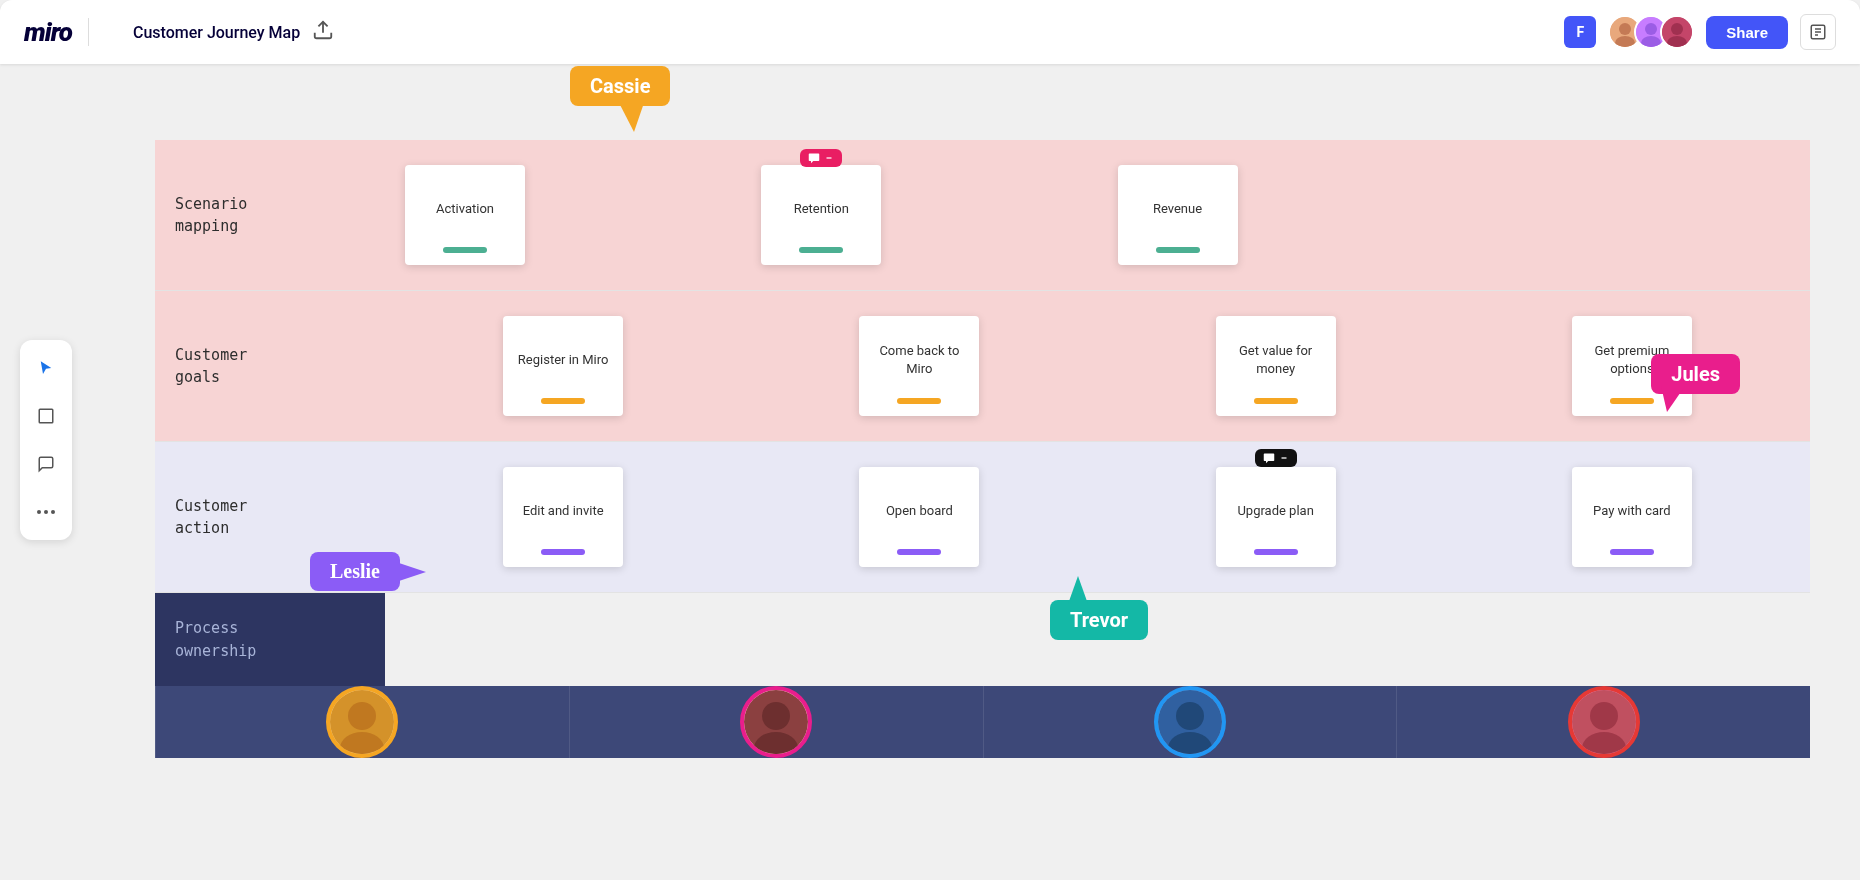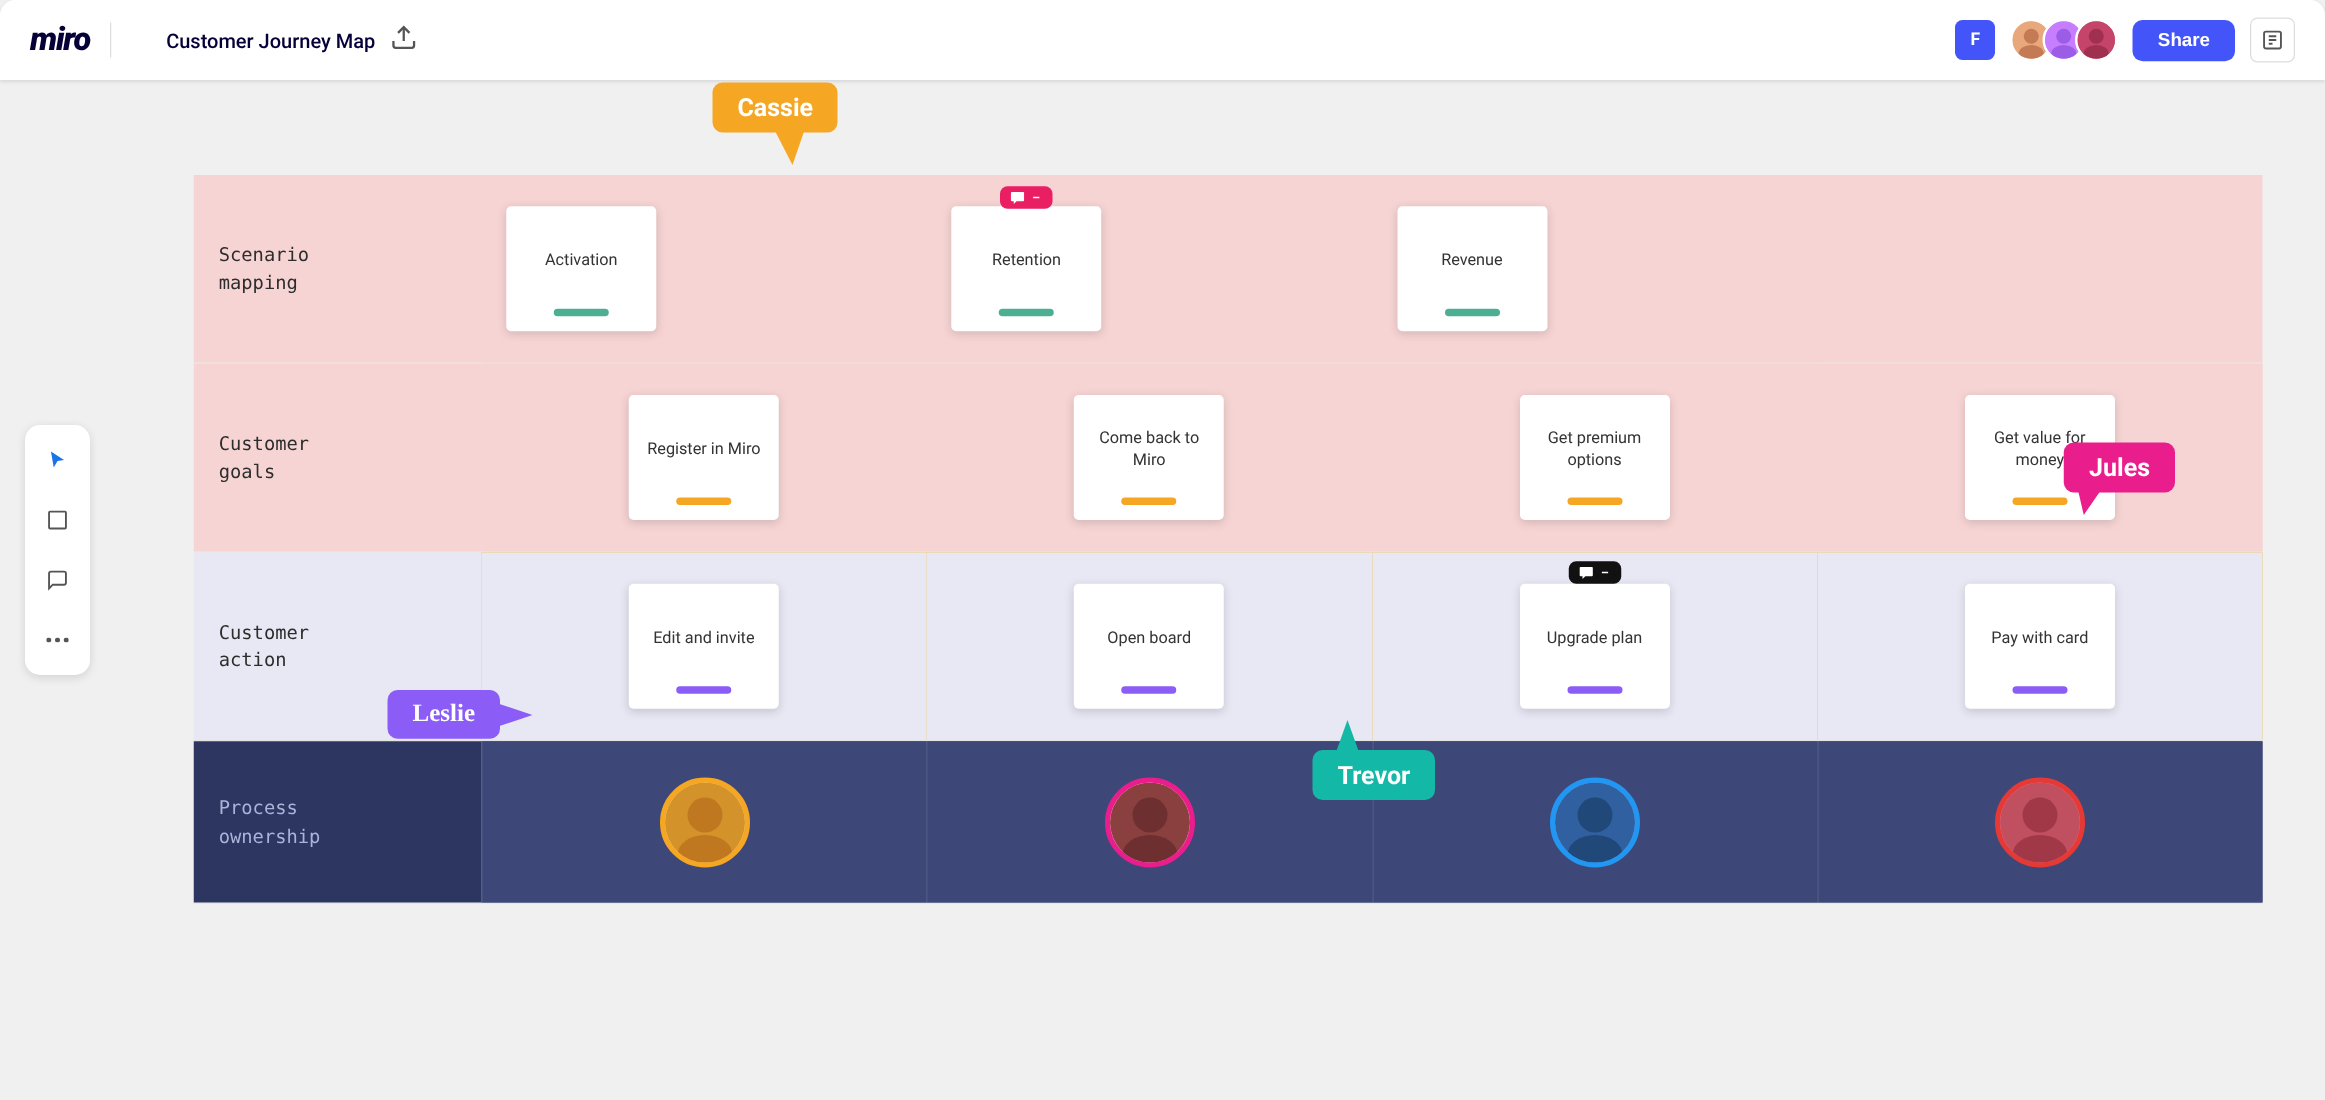--- a/index.html
+++ b/index.html
@@ -230,20 +230,21 @@
       padding: 20px;
       display: flex;
       align-items: center;
       justify-content: center;
       min-height: 150px;
     }
 
     
     .process-row {
       height: 130px;
+      flex-direction: column;
     }
     .process-row .row-label {
       background: #2d3561;
       color: #a8b4d8;
       font-family: monospace;
     }
     .process-row .cells-container {
       background: #3d4878;
     }
     .process-cell {
@@ -492,27 +493,27 @@
         </div>
       </div>
       <div class="goals-cell">
         <div class="sticky">
           <div class="sticky-text">Come back to Miro</div>
           <div class="sticky-bar bar-orange"></div>
         </div>
       </div>
       <div class="goals-cell">
         <div class="sticky">
+          <div class="sticky-text">Get value for money</div>
+          <div class="sticky-bar bar-orange"></div>
+        </div>
+      </div>
+      <div class="goals-cell">
+        <div class="sticky">
           <div class="sticky-text">Get premium options</div>
-          <div class="sticky-bar bar-orange"></div>
-        </div>
-      </div>
-      <div class="goals-cell">
-        <div class="sticky">
-          <div class="sticky-text">Get value for money</div>
           <div class="sticky-bar bar-orange"></div>
         </div>
       </div>
     </div>
   </div>
 
   <div class="row action-row">
     <div class="row-label">Customer<br>action</div>
     <div class="cells-container">
       <div class="action-cell">

